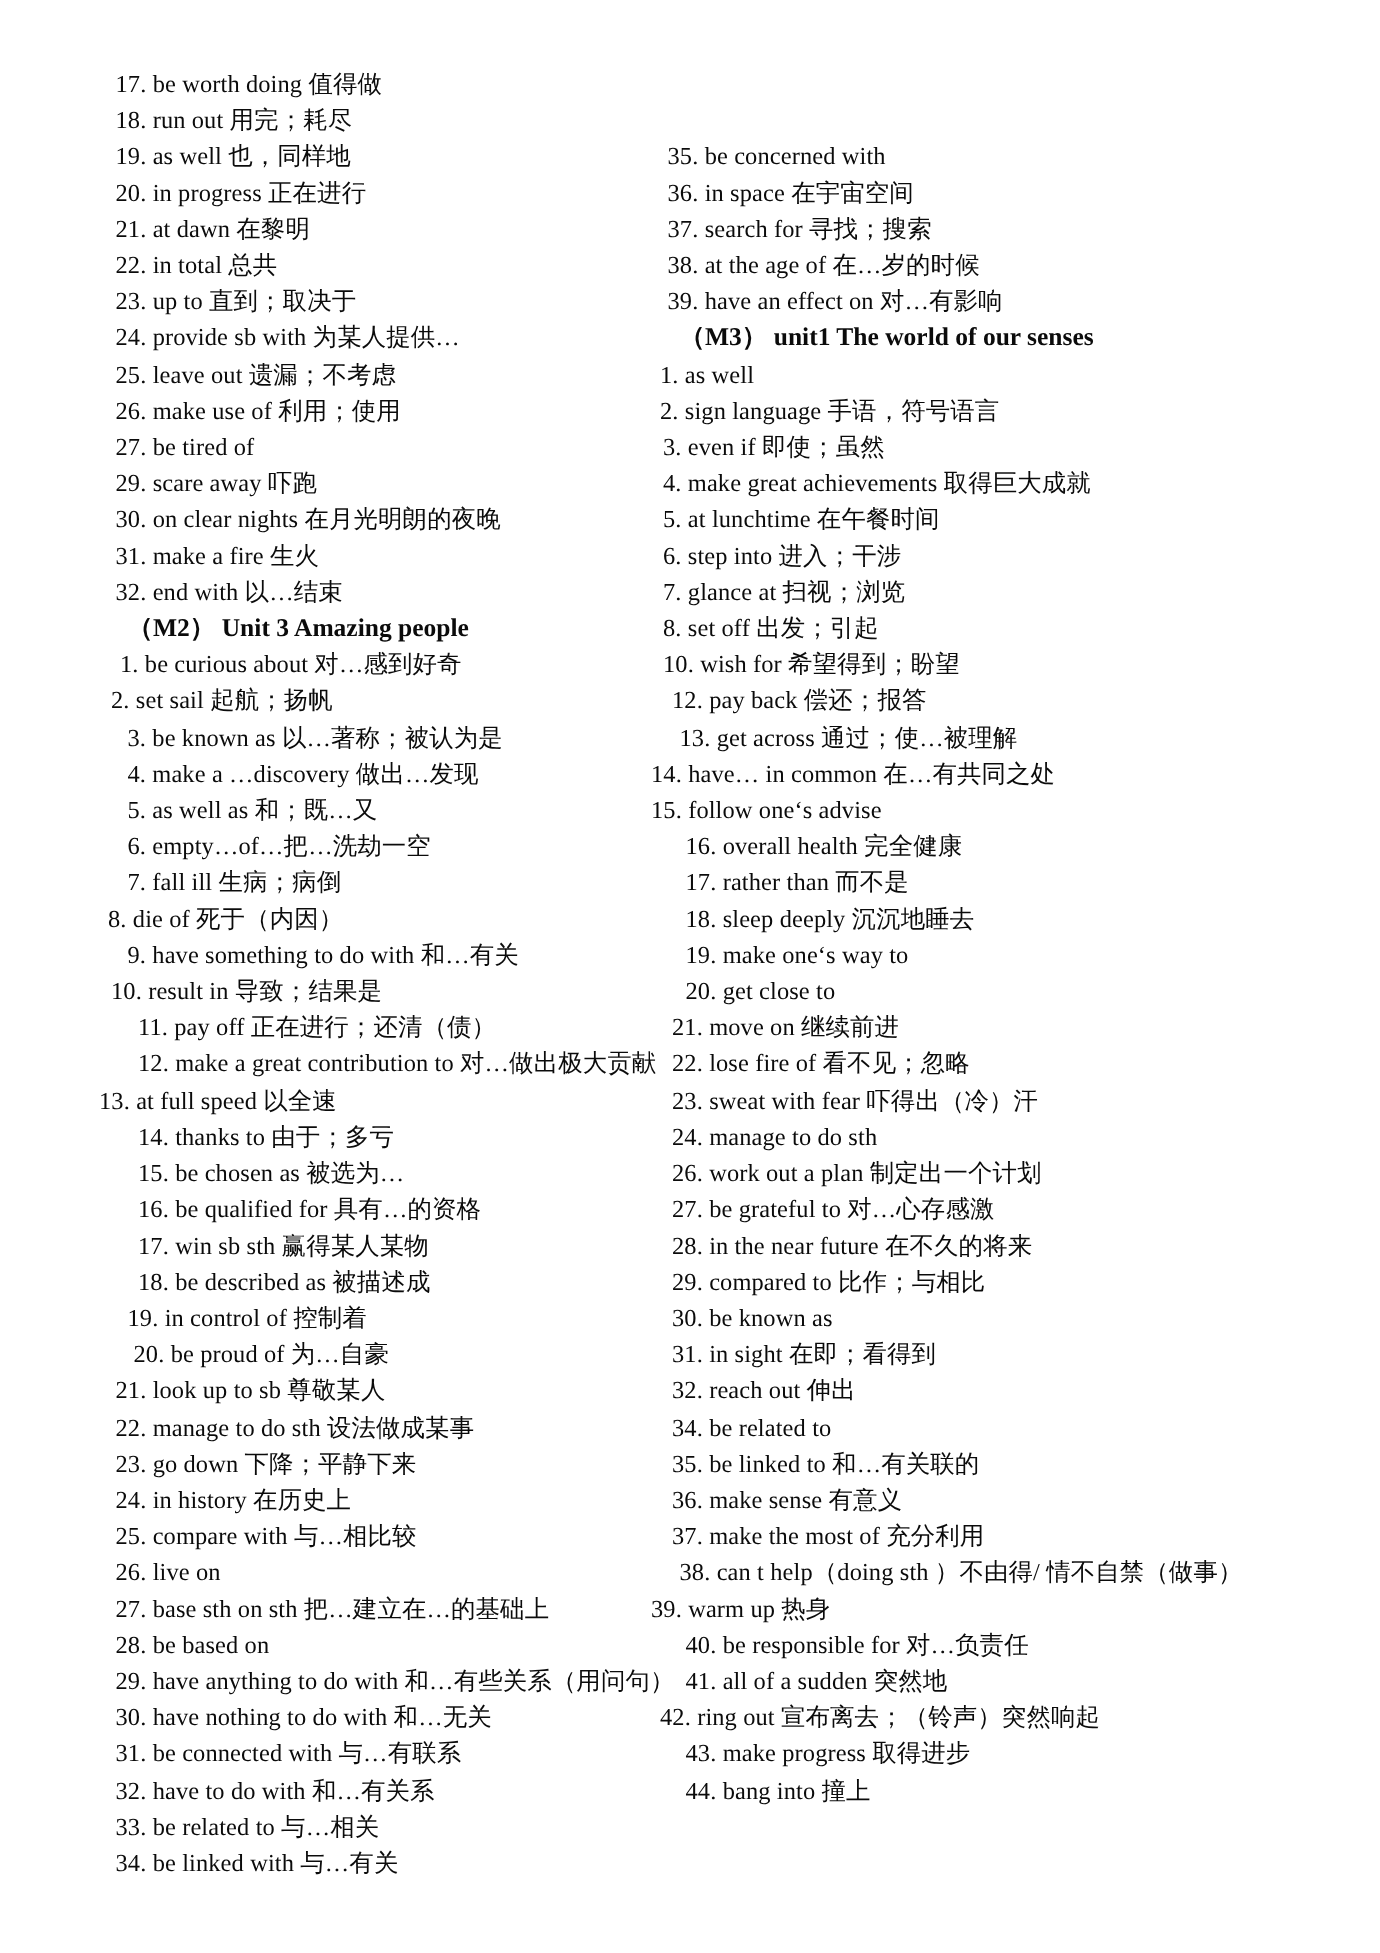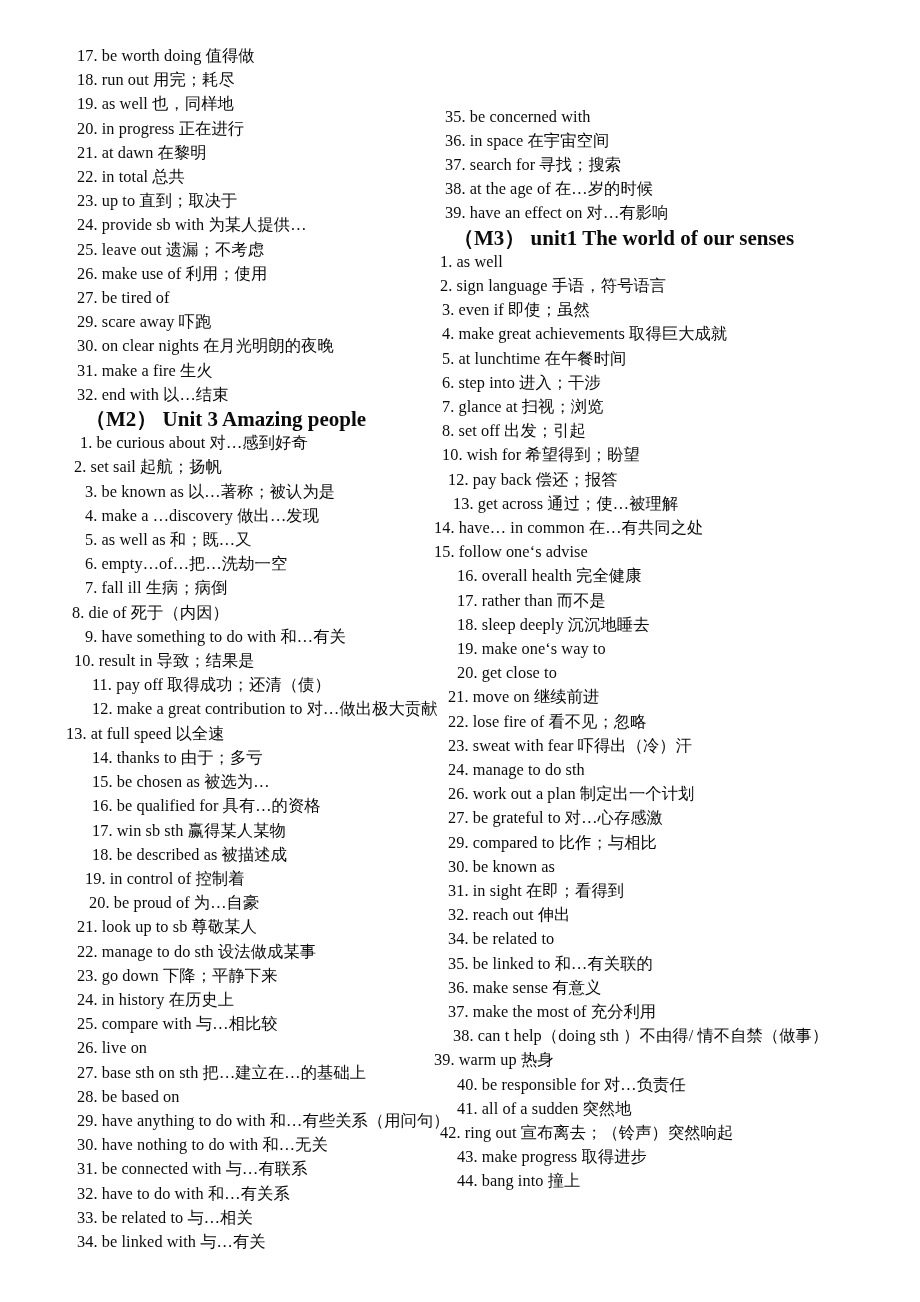--- a/index.html
+++ b/index.html
@@ -41,21 +41,21 @@
   }
 
   .entry {
     font-size: 16.3px;
     line-height: 24.2px;
     white-space: nowrap;
     letter-spacing: 0.08px;
   }
 
   .heading {
-    font-size: 21px;
+    font-size: 17px;
     line-height: 24.2px;
     font-weight: bold;
     white-space: nowrap;
   }
 
   
   .i0  { padding-left: 0px; }
   .i1  { padding-left: 2px; }
   .i2  { padding-left: 5px; }
   .i3  { padding-left: 8px; }
@@ -89,21 +89,21 @@
         <div class="entry i3"><span>1.</span> <span>be curious about  对…感到好奇</span></div>
         <div class="entry i1"><span>2.</span> <span>set sail  起航；扬帆</span></div>
         <div class="entry i4"><span>3.</span> <span>be known as 以…著称；被认为是</span></div>
         <div class="entry i4"><span>4.</span> <span>make a  …discovery  做出…发现</span></div>
         <div class="entry i4"><span>5.</span> <span>as well as  和；既…又</span></div>
         <div class="entry i4"><span>6.</span> <span>empty…of…把…洗劫一空</span></div>
         <div class="entry i4"><span>7.</span> <span>fall ill  生病；病倒</span></div>
         <div class="entry i0"><span>8.</span> <span>die of  死于（内因）</span></div>
         <div class="entry i4"><span>9.</span> <span>have something to do with 和…有关</span></div>
         <div class="entry i1"><span>10.</span> <span>result in  导致；结果是</span></div>
-        <div class="entry i6"><span>11.</span> <span>pay off 取得成功；还清（债）</span></div>
+        <div class="entry i6"><span>11.</span> <span>pay off 正在进行；还清（债）</span></div>
         <div class="entry i6"><span>12.</span> <span>make a great contribution to 对…做出极大贡献</span></div>
         <div class="entry ineg"><span>13.</span> <span>at full speed  以全速</span></div>
         <div class="entry i6"><span>14.</span> <span>thanks to  由于；多亏</span></div>
         <div class="entry i6"><span>15.</span> <span>be chosen as 被选为…</span></div>
         <div class="entry i6"><span>16.</span> <span>be qualified for 具有…的资格</span></div>
         <div class="entry i6"><span>17.</span> <span>win sb sth 赢得某人某物</span></div>
         <div class="entry i6"><span>18.</span> <span>be described as  被描述成</span></div>
         <div class="entry i4"><span>19.</span> <span>in control of  控制着</span></div>
         <div class="entry i5"><span>20.</span> <span>be proud of  为…自豪</span></div>
         <div class="entry i2"><span>21.</span> <span>look up to sb  尊敬某人</span></div>
@@ -145,20 +145,21 @@
         <div class="entry i5"><span>17.</span> <span>rather than  而不是</span></div>
         <div class="entry i5"><span>18.</span> <span>sleep deeply 沉沉地睡去</span></div>
         <div class="entry i5"><span>19.</span> <span>make one‘s way to</span></div>
         <div class="entry i5"><span>20.</span> <span>get close to</span></div>
         <div class="entry i3"><span>21.</span> <span>move on  继续前进</span></div>
         <div class="entry i3"><span>22.</span> <span>lose fire of  看不见；忽略</span></div>
         <div class="entry i3"><span>23.</span> <span>sweat with fear  吓得出（冷）汗</span></div>
         <div class="entry i3"><span>24.</span> <span>manage to do sth</span></div>
         <div class="entry i3"><span>26.</span> <span>work out a plan  制定出一个计划</span></div>
         <div class="entry i3"><span>27.</span> <span>be grateful to 对…心存感激</span></div>
+        <div class="entry i3"><span>28.</span> <span>in the near future 在不久的将来</span></div>
         <div class="entry i3"><span>29.</span> <span>compared to  比作；与相比</span></div>
         <div class="entry i3"><span>30.</span> <span>be known as</span></div>
         <div class="entry i3"><span>31.</span> <span>in sight 在即；看得到</span></div>
         <div class="entry i3"><span>32.</span> <span>reach out  伸出</span></div>
         <div class="entry i3"><span>34.</span> <span>be related to</span></div>
         <div class="entry i3"><span>35.</span> <span>be linked to 和…有关联的</span></div>
         <div class="entry i3"><span>36.</span> <span>make sense 有意义</span></div>
         <div class="entry i3"><span>37.</span> <span>make the most of 充分利用</span></div>
         <div class="entry i4"><span>38.</span> <span>can t help（doing sth ）不由得/ 情不自禁（做事）</span></div>
         <div class="entry ineg"><span>39.</span> <span>warm up  热身</span></div>

